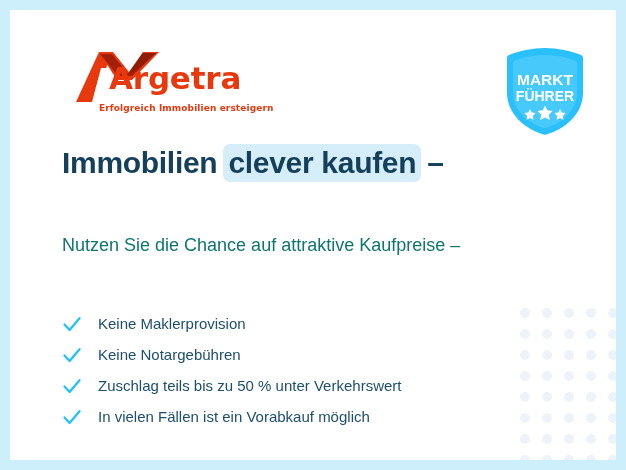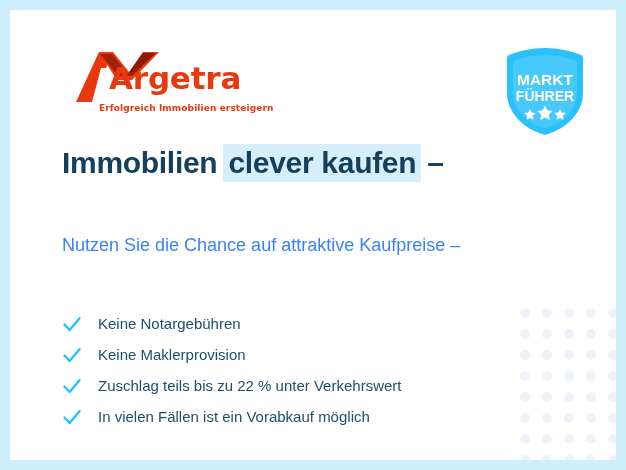--- a/index.html
+++ b/index.html
@@ -111,34 +111,34 @@
     font-size: 30px;
     font-weight: bold;
     color: #15405c;
     line-height: 37px;
     letter-spacing: -0.3px;
   }
   .hl-mark {
     background: #d6eefa;
     padding: 2px 5px 3px 5px;
     margin: 0 -2px;
-    border-radius: 1px;
+    border-radius: 7px;
     box-decoration-break: clone;
     -webkit-box-decoration-break: clone;
   }
 
   
   #subhead {
     position: absolute;
     left: 52px;
     top: 222px;
     width: 480px;
     font-size: 18px;
     font-weight: normal;
-    color: #3b82f6;
+    color: #0f766e;
     line-height: 27px;
   }
 
   
   #bullets {
     position: absolute;
     left: 52px;
     top: 298px;
     width: 450px;
     list-style: none;
@@ -251,33 +251,33 @@
 
     <div id="subhead">
       <span>Nutzen Sie die Chance auf attraktive Kaufpreise –</span><br>
     </div>
 
     <ul id="bullets">
       <li>
         <svg class="check-icon" viewBox="0 0 20 20">
           <path d="M2.5 10.5 L7.6 16 L17.5 4.2" fill="none" stroke="#21c2fb" stroke-width="2.3" stroke-linecap="round" stroke-linejoin="round"></path>
         </svg>
+        <span class="bullet-text">Keine Maklerprovision</span>
+      </li>
+      <li>
+        <svg class="check-icon" viewBox="0 0 20 20">
+          <path d="M2.5 10.5 L7.6 16 L17.5 4.2" fill="none" stroke="#21c2fb" stroke-width="2.3" stroke-linecap="round" stroke-linejoin="round"></path>
+        </svg>
         <span class="bullet-text">Keine Notargebühren</span>
       </li>
       <li>
         <svg class="check-icon" viewBox="0 0 20 20">
           <path d="M2.5 10.5 L7.6 16 L17.5 4.2" fill="none" stroke="#21c2fb" stroke-width="2.3" stroke-linecap="round" stroke-linejoin="round"></path>
         </svg>
-        <span class="bullet-text">Keine Maklerprovision</span>
-      </li>
-      <li>
-        <svg class="check-icon" viewBox="0 0 20 20">
-          <path d="M2.5 10.5 L7.6 16 L17.5 4.2" fill="none" stroke="#21c2fb" stroke-width="2.3" stroke-linecap="round" stroke-linejoin="round"></path>
-        </svg>
-        <span class="bullet-text">Zuschlag teils bis zu 22 % unter Verkehrswert</span>
+        <span class="bullet-text">Zuschlag teils bis zu 50 % unter Verkehrswert</span>
       </li>
       <li>
         <svg class="check-icon" viewBox="0 0 20 20">
           <path d="M2.5 10.5 L7.6 16 L17.5 4.2" fill="none" stroke="#21c2fb" stroke-width="2.3" stroke-linecap="round" stroke-linejoin="round"></path>
         </svg>
         <span class="bullet-text">In vielen Fällen ist ein Vorabkauf möglich</span>
       </li>
     </ul>
 
   </div>

